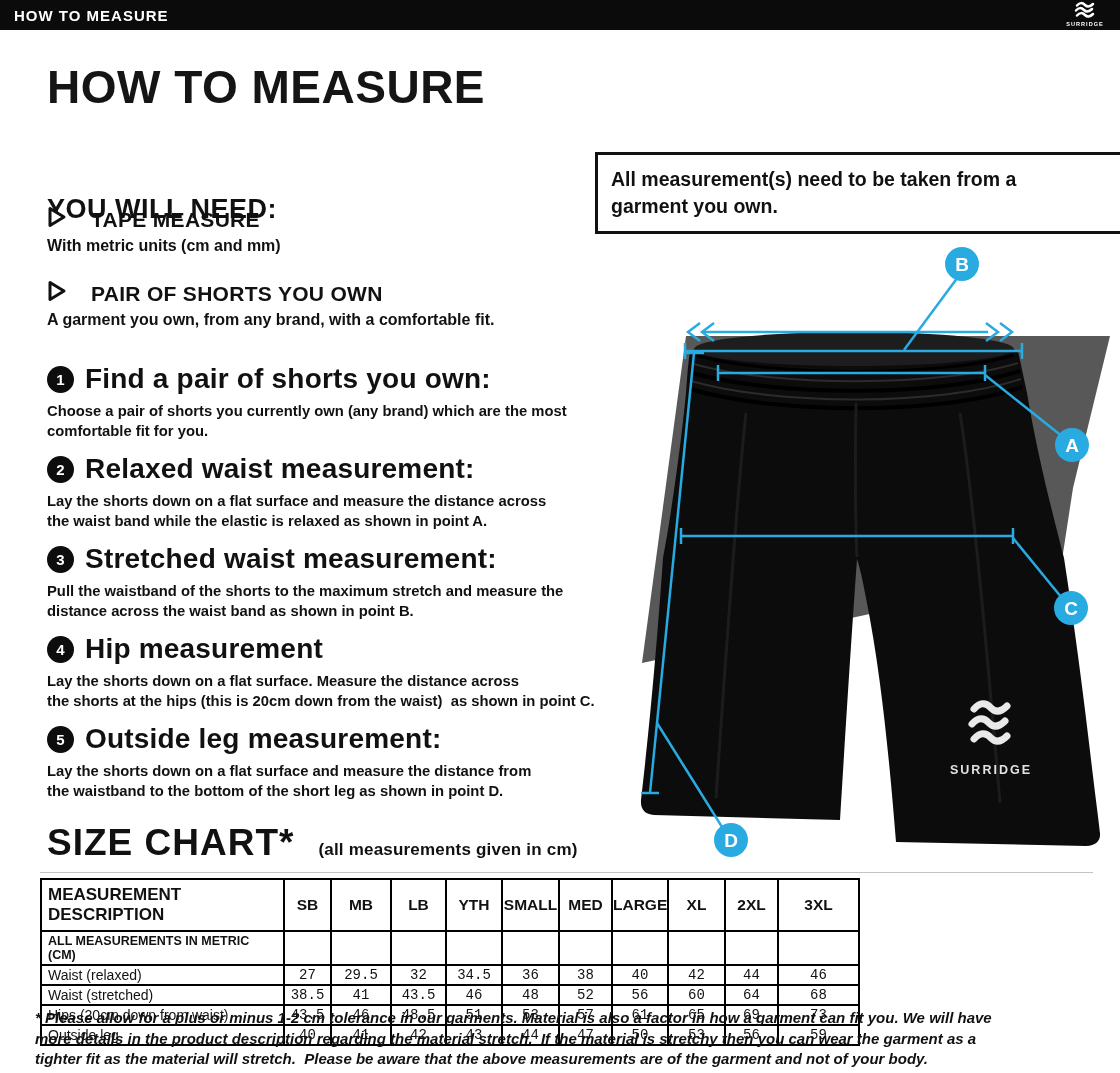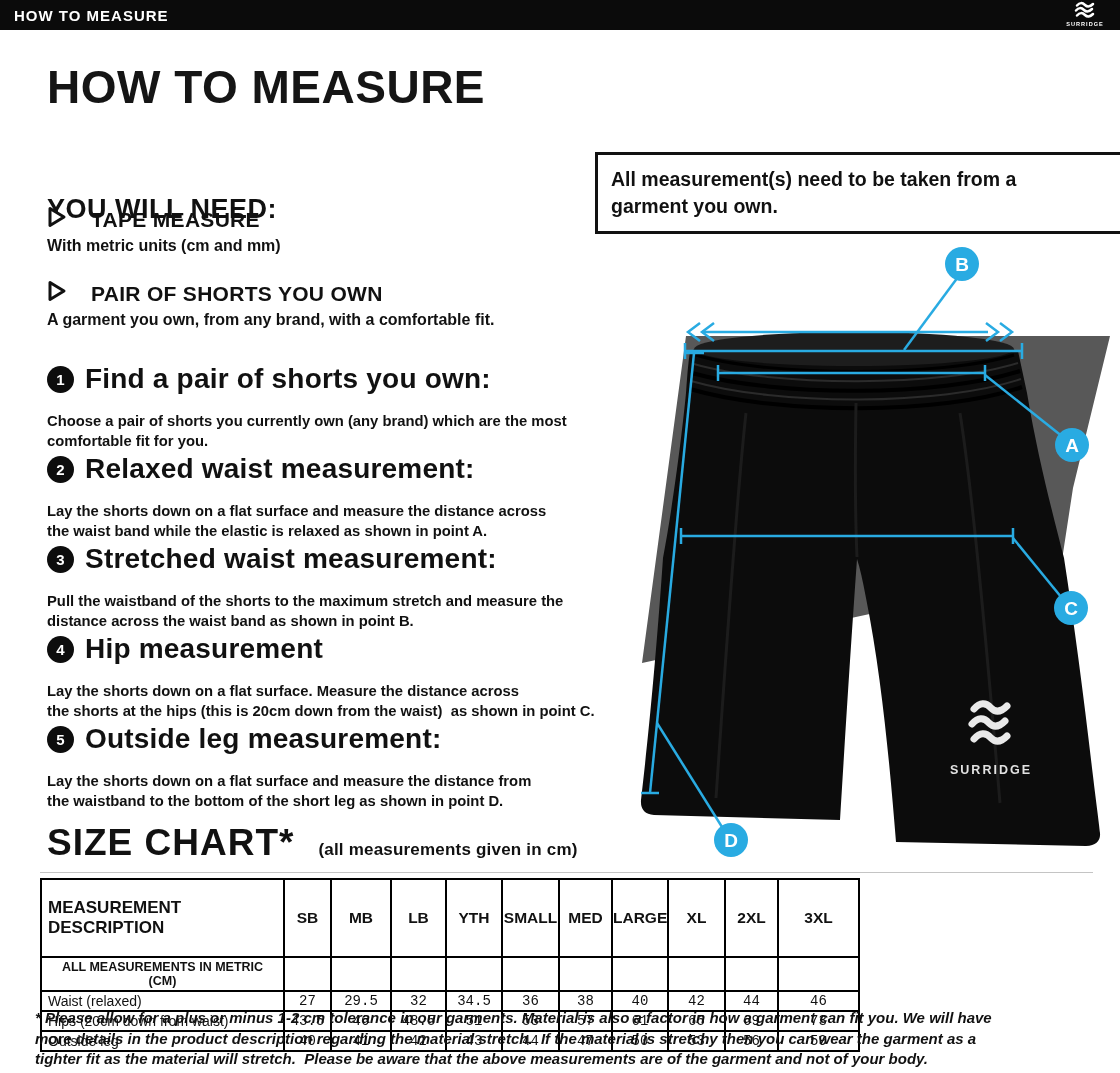--- a/index.html
+++ b/index.html
@@ -30,21 +30,21 @@
 
   
   .step { position:absolute; left:47px; }
   #step-0 { top:363px; } #step-1 { top:453px; } #step-2 { top:543px; } #step-3 { top:633px; } #step-4 { top:723px; }
   .step-head { display:flex; align-items:center; gap:11px; }
   .step-num {
     width:27px; height:27px; border-radius:50%; background:#0d0d0d; color:#fff;
     font-size:15px; font-weight:bold; display:flex; align-items:center; justify-content:center; flex:0 0 27px;
   }
   .step-title { font-size:28px; font-weight:800; letter-spacing:0.2px; }
-  .step-body { margin-top:16px; font-size:14.8px; font-weight:bold; line-height:1.36; white-space:pre-wrap; }
+  .step-body { margin-top:6px; font-size:14.8px; font-weight:bold; line-height:1.36; white-space:pre-wrap; }
 
   
   .notice {
     position:absolute; left:595px; top:152px; width:538px;
     border:3px solid #111; padding:11px 13px;
     font-size:19.5px; font-weight:bold; line-height:1.38; white-space:pre-wrap;
   }
 
   
   .diagram { position:absolute; left:628px; top:243px; width:488px; height:628px; }
@@ -52,23 +52,23 @@
   
   .size-chart-heading { position:absolute; left:47px; top:822px; font-size:37px; font-weight:800; letter-spacing:1px; }
   .size-chart-heading .sub { font-size:17px; font-weight:800; letter-spacing:0.2px; margin-left:24px; }
   .hr-line { position:absolute; left:40px; top:872px; width:1053px; height:1px; background:#c4c4c4; }
 
   table.size-chart {
     position:absolute; left:40px; top:878px; width:818px;
     border-collapse:collapse; table-layout:fixed; border:2px solid #000; background:#fff;
   }
   table.size-chart th, table.size-chart td { border:2px solid #000; }
-  th.desc-h { font-size:17px; font-weight:bold; text-align:left; padding:18px 6px; }
+  th.desc-h { font-size:17px; font-weight:bold; text-align:left; padding:5px 6px; }
   th.size-h { font-size:15.5px; font-weight:bold; text-align:center; padding:5px 0; }
-  td.note { font-size:12.5px; font-weight:bold; text-align:center; padding:2px 6px; height:21px; }
+  td.note { font-size:12.5px; font-weight:bold; text-align:left; padding:2px 6px; height:21px; }
   td.lbl { font-size:14px; text-align:left; padding:1px 6px; height:19px; }
   td.val { font-size:14px; text-align:center;font-family:Liberation Mono, monospace; }
 
   
   .footnote {
     position:absolute; left:35px; top:1008px; width:1065px;
     font-size:15px; font-weight:bold; font-style:italic; line-height:1.37; white-space:pre-wrap;
   }
 </style>
 </head>
@@ -297,20 +297,33 @@
     <td class="val">32</td>
     <td class="val">34.5</td>
     <td class="val">36</td>
     <td class="val">38</td>
     <td class="val">40</td>
     <td class="val">42</td>
     <td class="val">44</td>
     <td class="val">46</td>
   </tr>
   <tr>
+    <td class="lbl">Waist (stretched)</td>
+    <td class="val">38.5</td>
+    <td class="val">41</td>
+    <td class="val">43.5</td>
+    <td class="val">46</td>
+    <td class="val">48</td>
+    <td class="val">52</td>
+    <td class="val">56</td>
+    <td class="val">60</td>
+    <td class="val">64</td>
+    <td class="val">68</td>
+  </tr>
+  <tr>
     <td class="lbl">Hips (20cm down from waist)</td>
     <td class="val">43.5</td>
     <td class="val">46</td>
     <td class="val">48.5</td>
     <td class="val">51</td>
     <td class="val">53</td>
     <td class="val">57</td>
     <td class="val">61</td>
     <td class="val">65</td>
     <td class="val">69</td>

